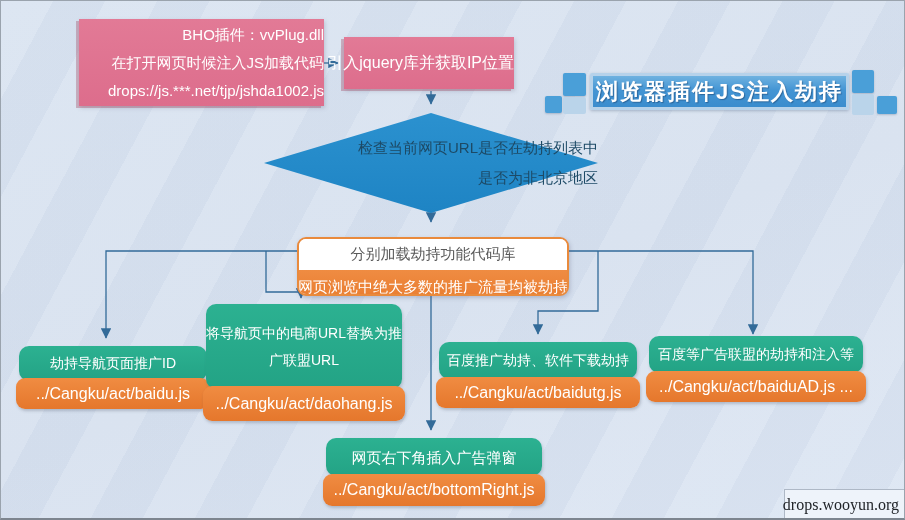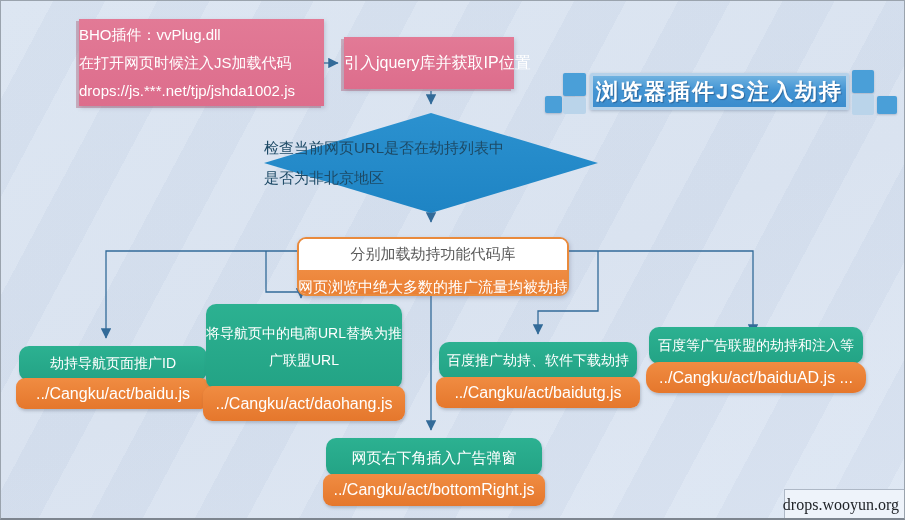--- a/index.html
+++ b/index.html
@@ -15,21 +15,21 @@
       repeating-linear-gradient(118deg,
         rgba(255,255,255,0.07) 0 46px,
         rgba(130,150,185,0.05) 46px 92px),
       linear-gradient(160deg,#dae4f1 0%,#d7e1ef 55%,#dde6f3 100%);
     border:1px solid #9aa3ad;
     border-bottom:2px solid #7d858f;
     box-sizing:border-box;
     overflow:hidden;
   }
   .abs{position:absolute;box-sizing:border-box;}
-  .center-flex{display:flex;flex-direction:column;align-items:flex-start;justify-content:center;}
+  .center-flex{display:flex;flex-direction:column;align-items:flex-end;justify-content:center;}
 
   
   .pink-box{
     background:linear-gradient(180deg,#e27a96 0%,#dd6d8c 100%);
     color:#fff;
     box-shadow:-3px 2px 0 rgba(160,70,95,0.35), 1px 2px 4px rgba(90,90,120,0.25);
     text-align:center;
   }
   .pink-box .line{font-size:15px;line-height:28px;white-space:nowrap;}
 
@@ -180,25 +180,25 @@
     <div class="split-bottom" style="height:35px;">../Cangku/act/daohang.js</div>
   </div>
 
   <div class="split-box" style="left:438px;top:341px;width:198px;height:66px;">
     <div class="split-top" style="height:37px;">
       <div class="line">百度推广劫持、软件下载劫持</div>
     </div>
     <div class="split-bottom" style="height:31px;">../Cangku/act/baidutg.js</div>
   </div>
 
-  <div class="split-box" style="left:648px;top:326px;width:214px;height:66px;">
+  <div class="split-box" style="left:648px;top:335px;width:214px;height:66px;">
     <div class="split-top" style="height:37px;">
       <div class="line">百度等广告联盟的劫持和注入等</div>
     </div>
-    <div class="split-bottom" style="height:31px;border-radius:13px;">../Cangku/act/baiduAD.js ...</div>
+    <div class="split-bottom" style="height:31px;">../Cangku/act/baiduAD.js ...</div>
   </div>
 
   <div class="split-box" style="left:325px;top:437px;width:216px;height:68px;">
     <div class="split-top" style="height:38px;">
       <div class="line" style="font-size:15px;">网页右下角插入广告弹窗</div>
     </div>
     <div class="split-bottom" style="height:32px;">../Cangku/act/bottomRight.js</div>
   </div>
 
   <div class="abs watermark-area" style="left:783px;top:488px;width:121px;height:31px;">

